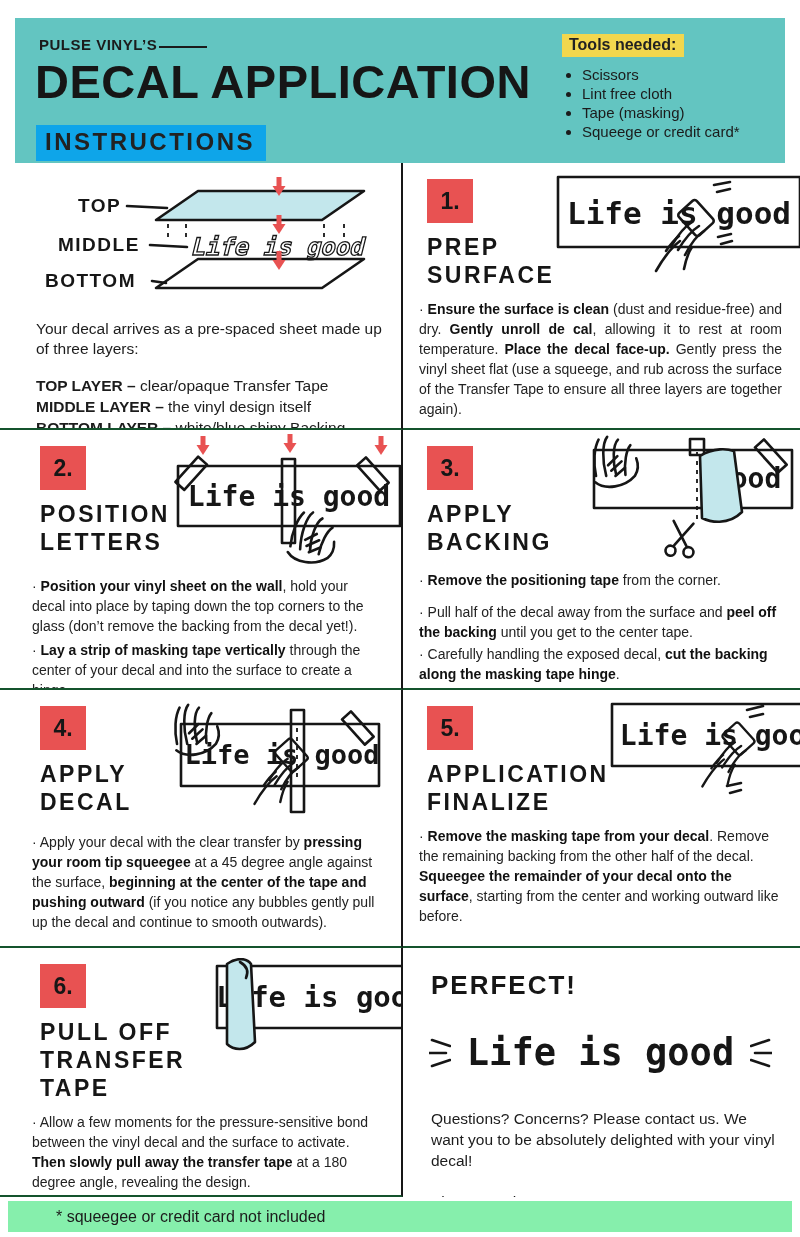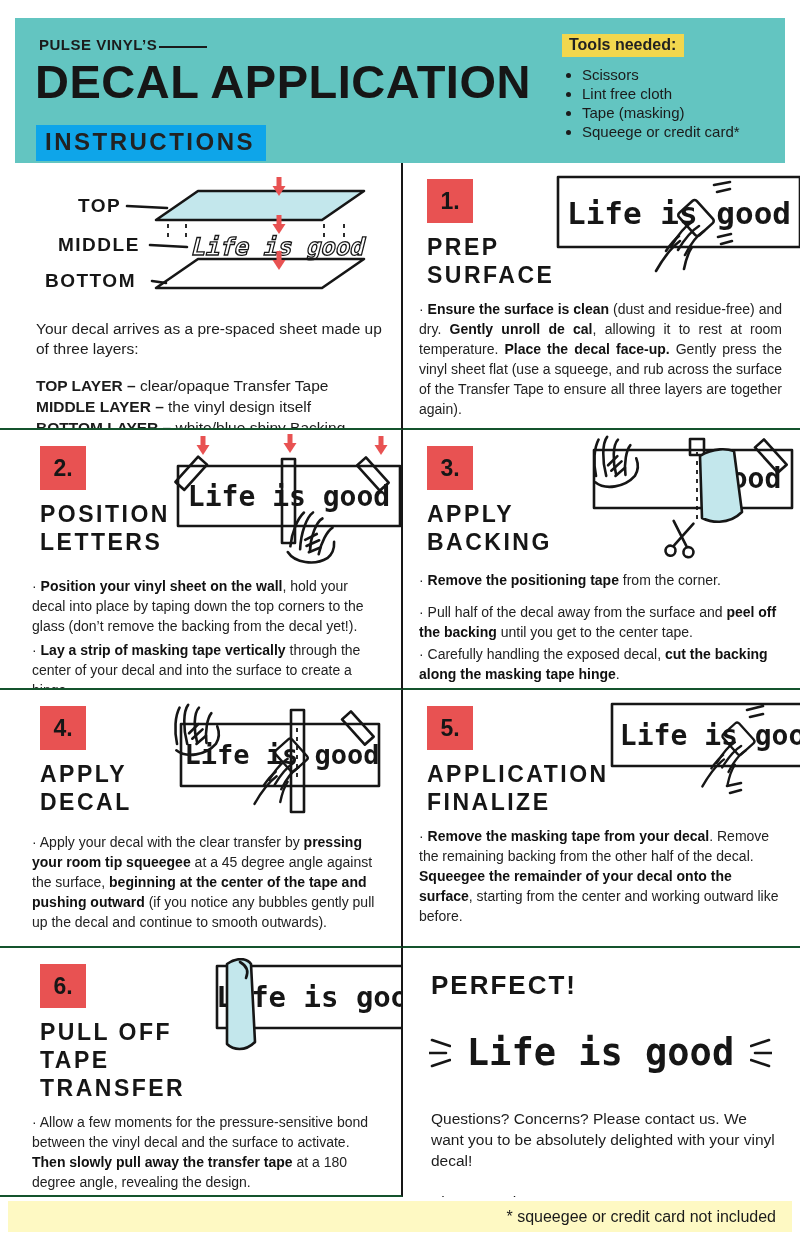--- a/index.html
+++ b/index.html
@@ -44,22 +44,22 @@
 
   
   .perfect-title{margin:22px 0 0 14px;font-size:26px;font-weight:700;letter-spacing:2px;color:#161616;}
   .decal-row{display:flex;align-items:center;justify-content:center;gap:16px;margin-top:30px;}
   .decal-big{font-family:"DejaVu Sans Mono",monospace;font-weight:700;font-size:37px;color:#161616;white-space:nowrap;}
   .pp{margin:0 6px 0 14px;font-size:15.5px;line-height:21px;}
   .pp1{margin-top:34px;}
   .pp2{margin-top:20px;}
 
   
-  .foot{position:absolute;left:8px;bottom:5px;width:784px;height:31px;background:#fef9c3;box-sizing:border-box;
-        text-align:right;font-size:16px;line-height:31px;color:#1b1b1b;padding-right:16px;padding-left:48px;}
+  .foot{position:absolute;left:8px;bottom:5px;width:784px;height:31px;background:#86efac;box-sizing:border-box;
+        font-size:16px;line-height:31px;color:#1b1b1b;padding-right:16px;padding-left:48px;}
 
   
   .ln{stroke:#161616;stroke-width:2.6;fill:none;stroke-linecap:round;stroke-linejoin:round;}
   .dsh{stroke:#161616;stroke-width:1.8;stroke-dasharray:4 5;fill:none;}
   .decaltext{font-family:"DejaVu Sans Mono",monospace;font-weight:700;fill:#161616;}
   .outline{fill:#fff;stroke:#161616;stroke-width:1.3;}
   .lyr{font-family:"Liberation Sans",sans-serif;font-weight:700;font-size:19px;letter-spacing:1.5px;fill:#161616;}
   .teal-fill{fill:#c3e7ec;}
 </style>
 </head>
@@ -258,22 +258,22 @@
       </div>
       <p class="sb"><span>· </span><b>Remove the masking tape from your decal</b><span>. Remove the remaining backing from the other half of the decal. </span><b>Squeegee the remainder of your decal onto the surface</b><span>, starting from the center and working outward like before.</span></p>
     </div>
 
     <div class="cell cl rb r4">
       <div class="step-top">
         <div>
           <div class="numbox">6.</div>
           <div class="step-title">
             <div>PULL OFF</div>
+            <div>TRANSFER</div>
             <div>TAPE</div>
-            <div>TRANSFER</div>
           </div>
         </div>
         <svg class="illus" width="240" height="104" viewBox="0 0 240 104">
           <rect x="32" y="8" width="206" height="62" class="ln" stroke-width="2.5" fill="#fff"></rect>
           <text class="decaltext" font-size="29" x="136" y="49" text-anchor="middle">Life is good</text>
           <path class="teal-fill ln" stroke-width="2.4" d="M42,6 C52,-1 62,0 66,6 L70,84 C60,94 48,92 42,86 Z"></path>
           <path class="ln" stroke-width="2.2" d="M55,4 C62,8 64,13 61,20"></path>
         </svg>
       </div>
       <p class="sb"><span>· Allow a few moments for the pressure-sensitive bond between the vinyl decal and the surface to activate. </span><b>Then slowly pull away the transfer tape</b><span> at a 180 degree angle, revealing the design.</span></p>

